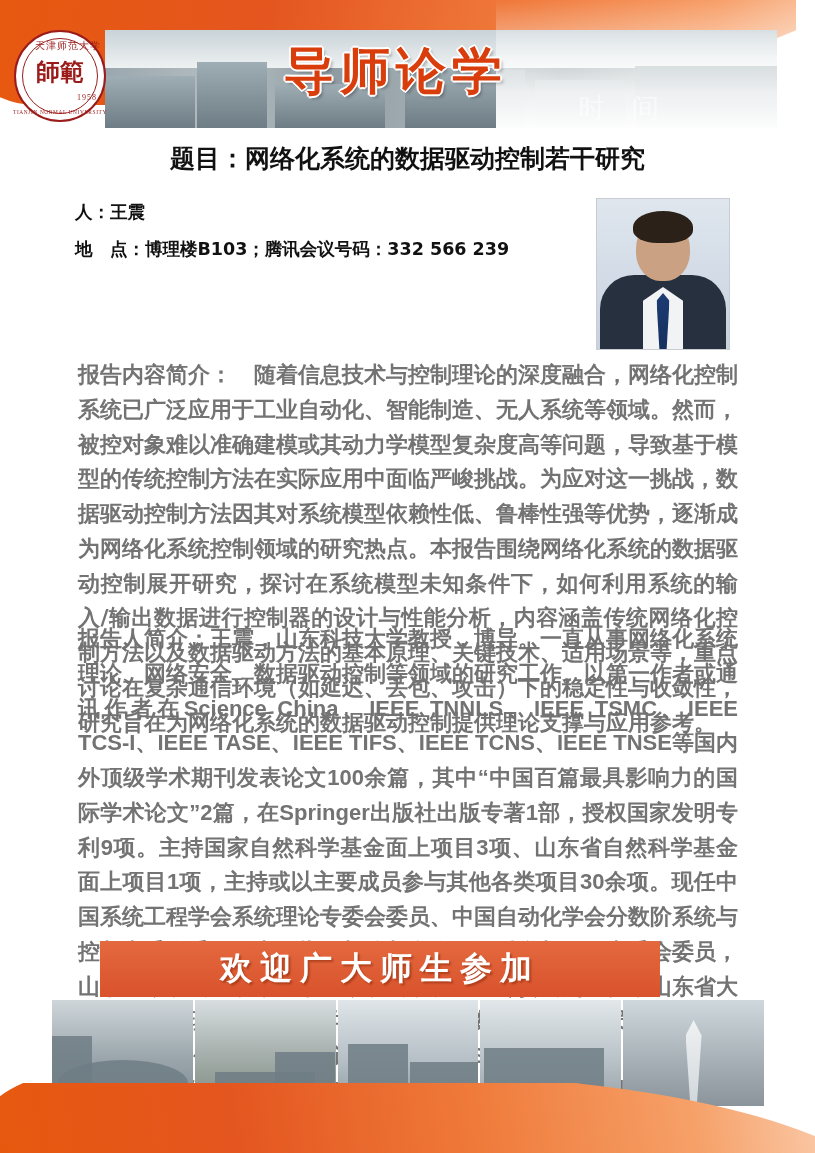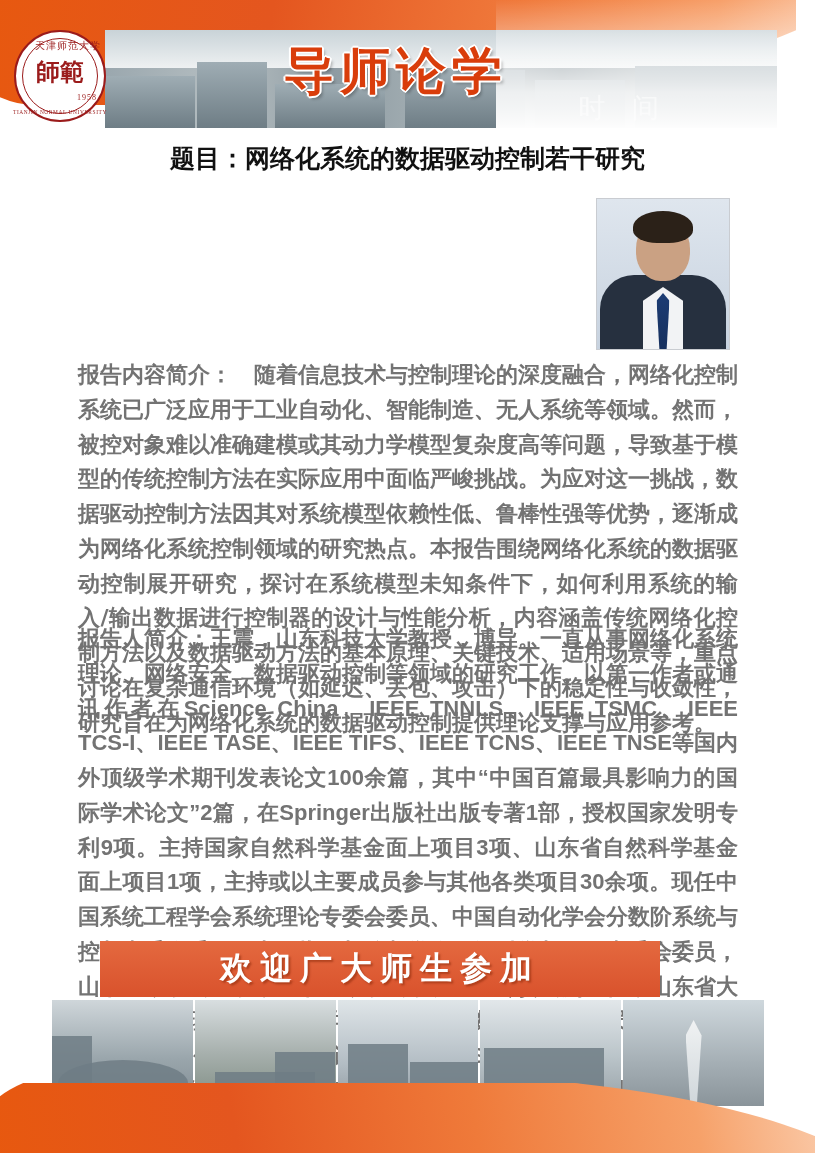--- a/index.html
+++ b/index.html
@@ -358,20 +358,26 @@
   <div class="ring-inner"></div>
   <div class="seal-cn-top">天津师范大学</div>
   <div class="seal-center">師範</div>
   <div class="seal-year">1958</div>
   <div class="seal-en-bottom">TIANJIN NORMAL UNIVERSITY</div>
 </div>
 
 <div class="doc-title">题目：网络化系统的数据驱动控制若干研究</div>
 
 <div class="info-block">
+  <div class="info-row">
+    <span class="lbl">人：</span><span>王震</span>
+  </div>
+  <div class="info-row">
+    <span class="lbl">地　点：</span><span>博理楼B103；腾讯会议号码：332 566 239</span>
+  </div>
 </div>
 
 <div class="speaker-photo">
   <div class="body"></div>
   <div class="shirt"></div>
   <div class="tie"></div>
   <div class="head"></div>
   <div class="hair"></div>
 </div>
 

